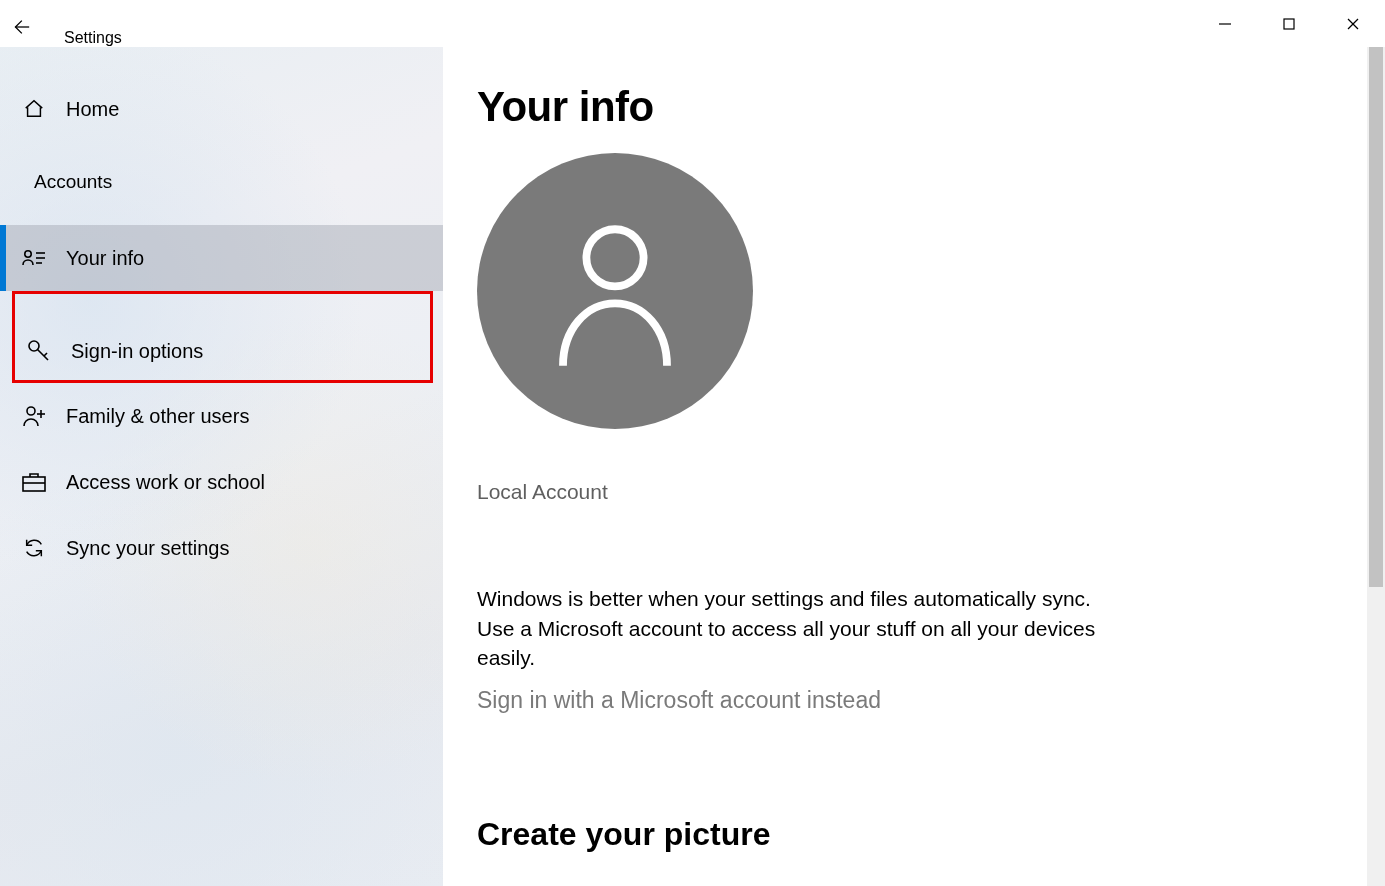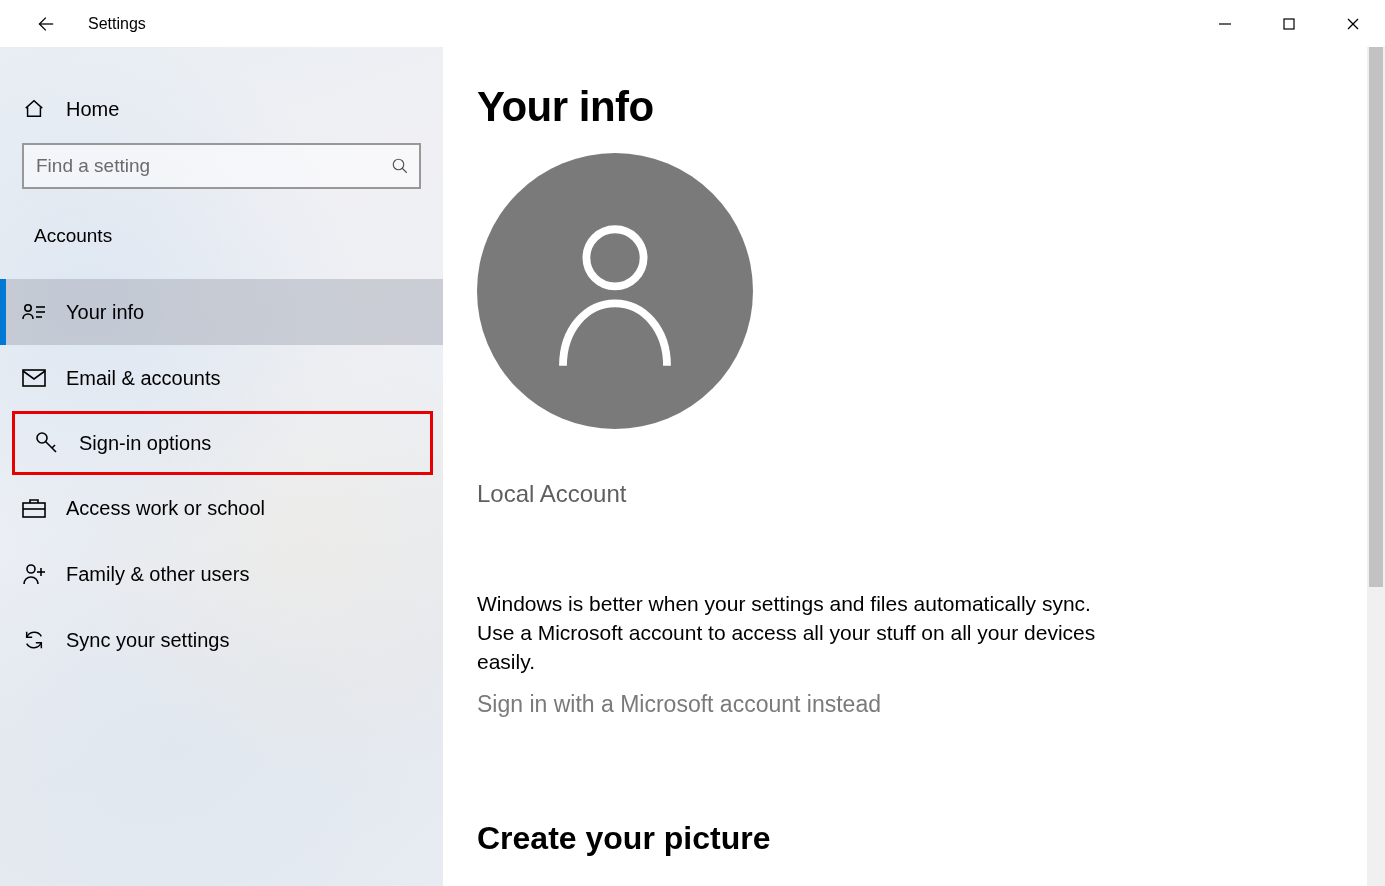--- a/index.html
+++ b/index.html
@@ -13,22 +13,21 @@
       height: 886px;
       background: #ffffff;
       display: flex;
       flex-direction: column;
       overflow: hidden;
       position: relative;
     }
     .titlebar {
       height: 47px;
       display: flex;
-      align-items: center;
-      padding-left: 24px;
+      align-items: flex-end;
       position: relative;
       z-index: 3;
     }
     .back-btn {
       width: 40px;
       height: 40px;
       display: flex;
       align-items: center;
       justify-content: center;
       cursor: pointer;
@@ -160,22 +159,23 @@
       bottom: 0;
       width: 6px;
       background: #0078d4;
     }
     .highlight-box {
       border: 3px solid #e60000;
       margin: 0 10px 0 12px;
       position: relative;
     }
     .highlight-box .nav-item {
-      padding-left: 20px;
+      padding-left: 12px;
       height: 58px;
+      margin-top: 28px;
     }
     .content {
       flex: 1;
       padding: 36px 0 0 34px;
       position: relative;
       overflow: hidden;
     }
     .page-title {
       font-size: 42px;
       font-weight: 600;
@@ -187,21 +187,21 @@
       width: 276px;
       height: 276px;
       border-radius: 50%;
       background: #7a7a7a;
       display: flex;
       align-items: center;
       justify-content: center;
       margin-bottom: 48px;
     }
     .account-type, .account-role {
-      font-size: 24px;
+      font-size: 21px;
       color: #5f5f5f;
       line-height: 1.4;
     }
     .sync-text {
       font-size: 21px;
       color: #000;
       line-height: 1.4;
       margin-top: 78px;
       max-width: 620px;
     }
@@ -272,93 +272,75 @@
       <div class="home-row">
         <span class="icon-box">
           <svg width="22" height="22" viewBox="0 0 24 24" fill="none" stroke="#000" stroke-width="1.6">
             <path d="M3 11l9-8 9 8"></path>
             <path d="M5 10v10h14V10"></path>
           </svg>
         </span>
         <span class="label">Home</span>
       </div>
 
-      <div class="search-wrap">
-        <input class="search-input" type="text" placeholder="Find a setting" style="">
-        <span class="search-icon-in">
-          <svg width="18" height="18" viewBox="0 0 24 24" fill="none" stroke="#555" stroke-width="1.6">
-            <circle cx="10" cy="10" r="7"></circle>
-            <line x1="15" y1="15" x2="21" y2="21"></line>
-          </svg>
-        </span>
-      </div>
 
       <div class="section-header">Accounts</div>
 
       <div class="nav-item selected">
         <span class="icon-box">
           <svg width="24" height="20" viewBox="0 0 24 20" fill="none" stroke="#000" stroke-width="1.6">
             <circle cx="6" cy="6" r="3.2"></circle>
             <path d="M1 17c0-3 2.2-5 5-5s5 2 5 5"></path>
             <line x1="14" y1="5" x2="23" y2="5"></line>
             <line x1="14" y1="10" x2="23" y2="10"></line>
             <line x1="14" y1="15" x2="20" y2="15"></line>
           </svg>
         </span>
         <span class="label">Your info</span>
       </div>
 
-      <div class="nav-item">
-        <span class="icon-box">
-          <svg width="24" height="18" viewBox="0 0 24 18" fill="none" stroke="#000" stroke-width="1.6">
-            <rect x="1" y="1" width="22" height="16"></rect>
-            <path d="M1 2l11 8 11-8"></path>
-          </svg>
-        </span>
-        <span class="label">Email &amp; accounts</span>
-      </div>
 
       <div class="highlight-box">
         <div class="nav-item">
           <span class="icon-box">
             <svg width="24" height="24" viewBox="0 0 24 24" fill="none" stroke="#000" stroke-width="1.6">
               <circle cx="7" cy="7" r="5"></circle>
               <line x1="10.5" y1="10.5" x2="21" y2="21"></line>
               <line x1="17" y1="17" x2="20" y2="14"></line>
             </svg>
           </span>
           <span class="label">Sign-in options</span>
         </div>
       </div>
 
       <div class="nav-item">
         <span class="icon-box">
-          <svg width="24" height="20" viewBox="0 0 24 20" fill="none" stroke="#000" stroke-width="1.6">
-            <rect x="1" y="5" width="22" height="14"></rect>
-            <path d="M8 5V2h8v3"></path>
-            <line x1="1" y1="11" x2="23" y2="11"></line>
-          </svg>
-        </span>
-        <span class="label">Access work or school</span>
-      </div>
-
-      <div class="nav-item">
-        <span class="icon-box">
           <svg width="24" height="22" viewBox="0 0 24 22" fill="none" stroke="#000" stroke-width="1.6">
             <circle cx="9" cy="6" r="4"></circle>
             <path d="M2 21c0-4 3-7 7-7s7 3 7 7"></path>
             <line x1="19" y1="5" x2="19" y2="13"></line>
             <line x1="15" y1="9" x2="23" y2="9"></line>
           </svg>
         </span>
         <span class="label">Family &amp; other users</span>
       </div>
 
       <div class="nav-item">
         <span class="icon-box">
+          <svg width="24" height="20" viewBox="0 0 24 20" fill="none" stroke="#000" stroke-width="1.6">
+            <rect x="1" y="5" width="22" height="14"></rect>
+            <path d="M8 5V2h8v3"></path>
+            <line x1="1" y1="11" x2="23" y2="11"></line>
+          </svg>
+        </span>
+        <span class="label">Access work or school</span>
+      </div>
+
+      <div class="nav-item">
+        <span class="icon-box">
           <svg width="22" height="22" viewBox="0 0 24 24" fill="none" stroke="#000" stroke-width="1.6">
             <path d="M20 8A9 9 0 0 0 4 9"></path>
             <polyline points="4 3 4 9 10 9"></polyline>
             <path d="M4 16a9 9 0 0 0 16-1"></path>
             <polyline points="20 21 20 15 14 15"></polyline>
           </svg>
         </span>
         <span class="label">Sync your settings</span>
       </div>
     </div>

